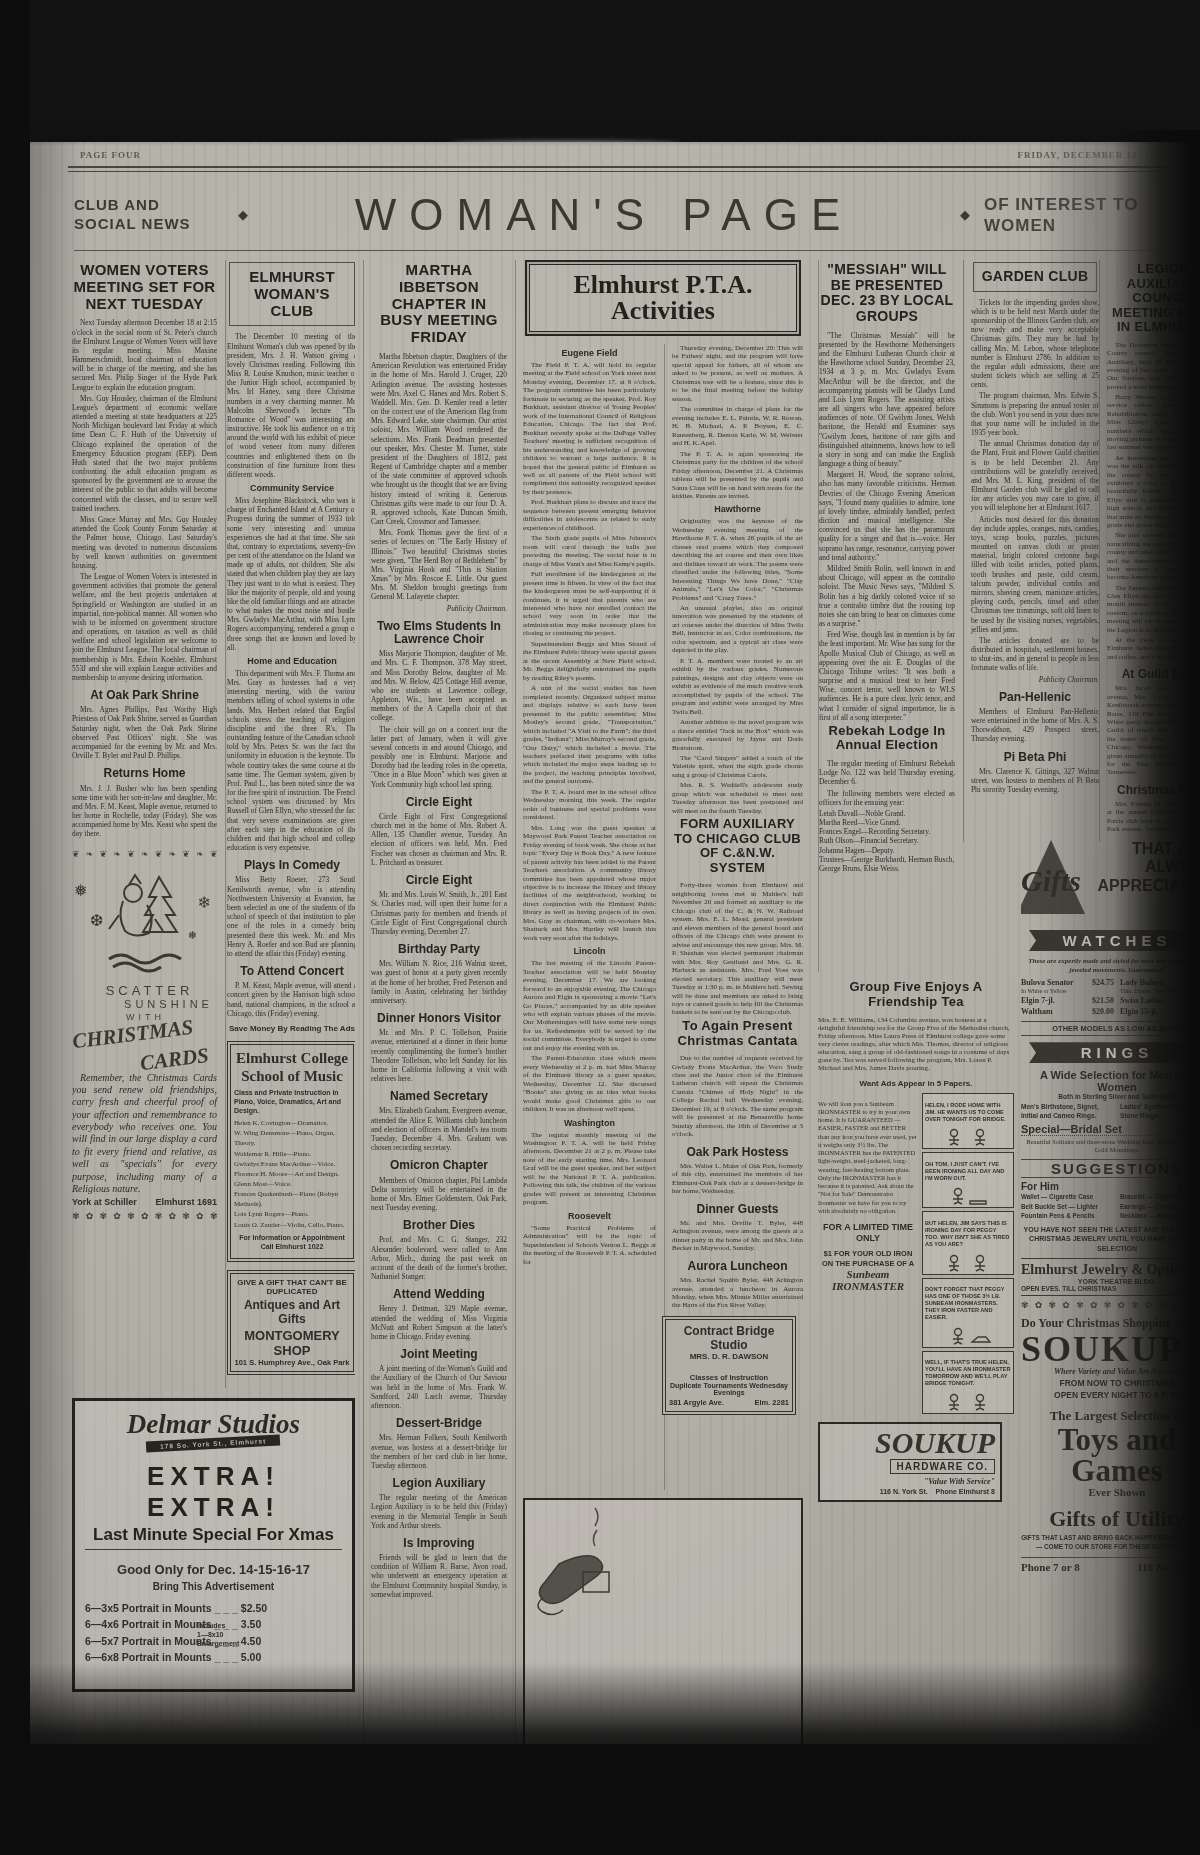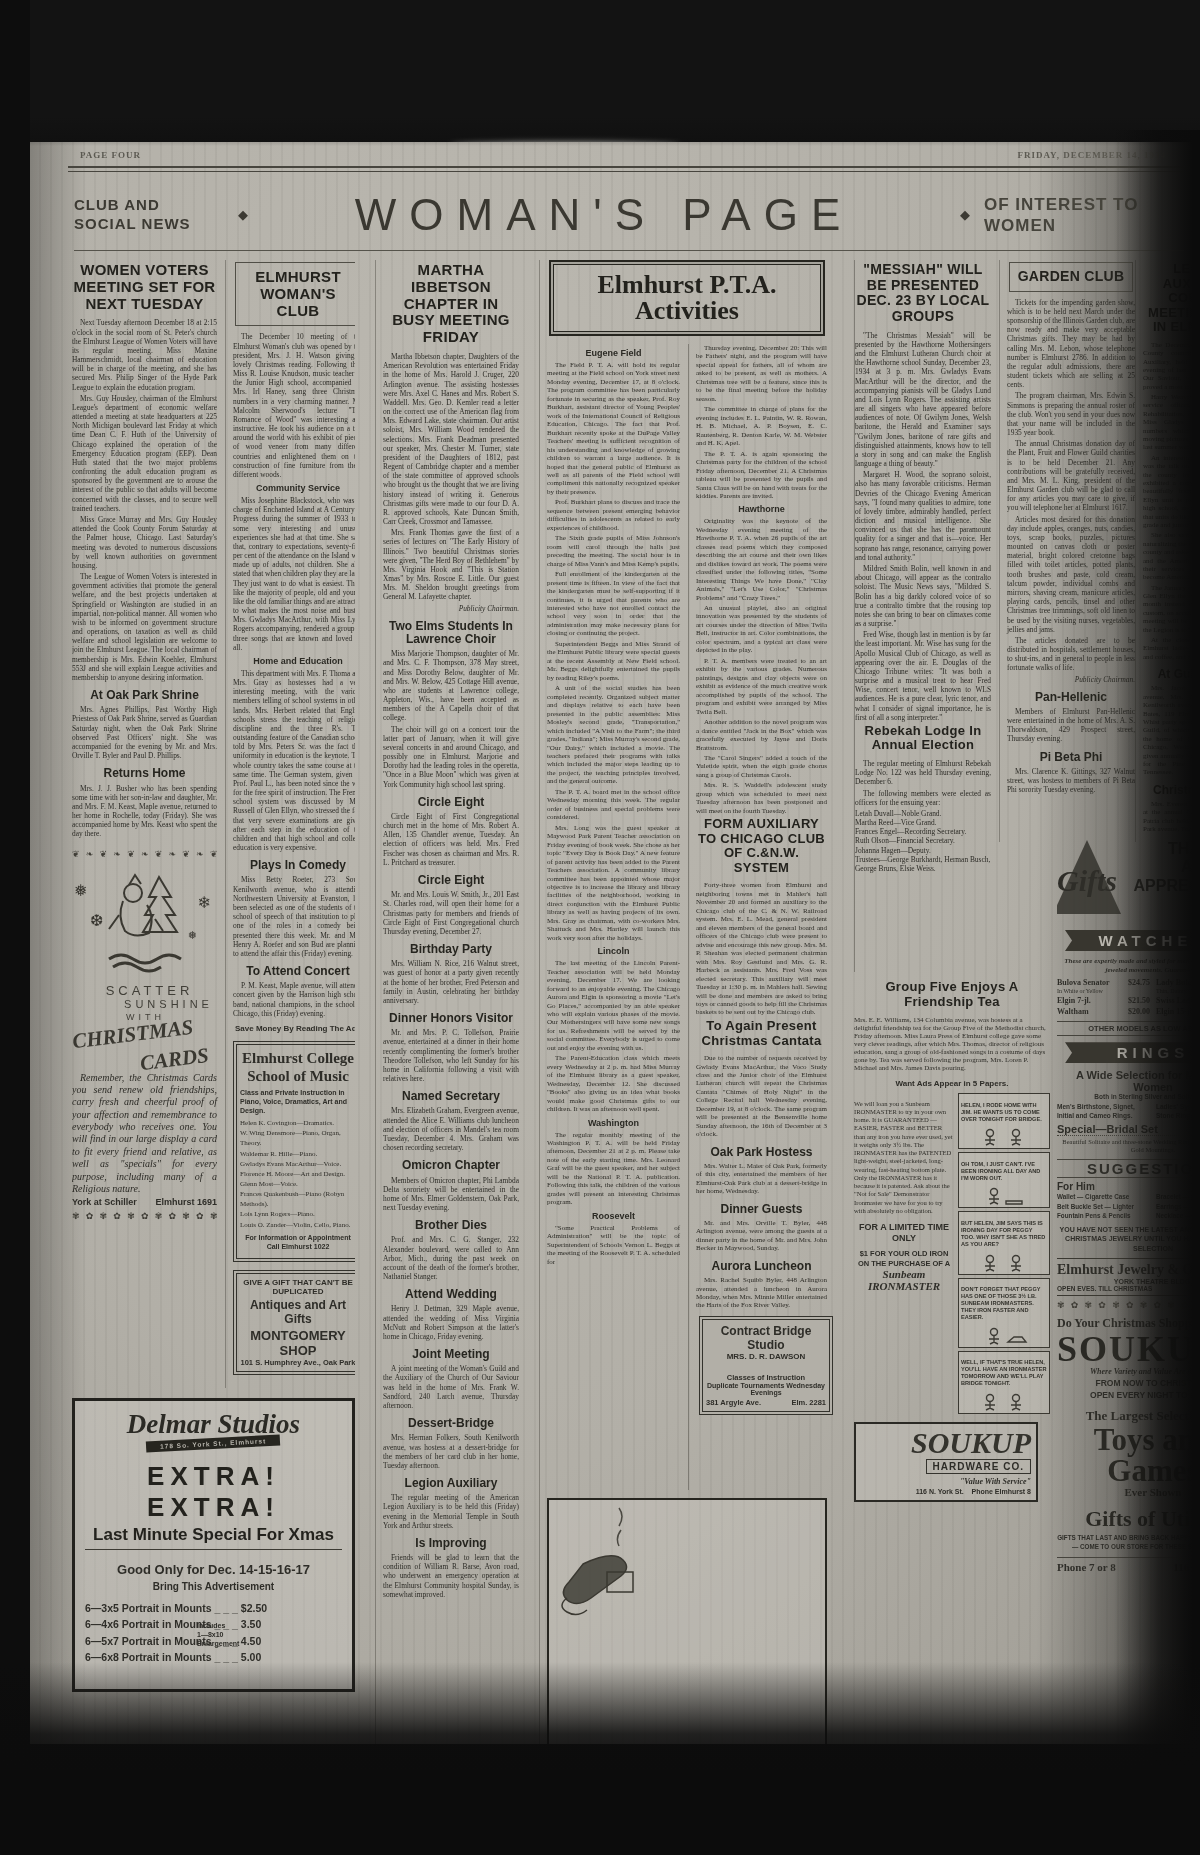--- a/index.html
+++ b/index.html
@@ -18,36 +18,36 @@
   .toprule{position:absolute;left:40px;right:10px;top:24px;border-top:2px solid #47453e;}
   .toprule2{position:absolute;left:40px;right:10px;top:29px;border-top:1px solid #47453e;}
   .masthead{position:absolute;top:38px;left:46px;right:16px;height:70px;display:flex;align-items:center;
     border-bottom:1px solid #55534b;}
   .kicker{font:700 15px/1.25 "Liberation Sans",sans-serif;color:#3c3a33;letter-spacing:1px;width:150px;}
   .kicker.right{width:200px;text-align:left;font-size:17px;color:#46443c;}
   .bigtitle{flex:1;text-align:center;font:400 44px "Liberation Sans",sans-serif;color:#3a3831;
     letter-spacing:13px;white-space:nowrap;}
   .diamond{font-size:13px;color:#3c3a33;margin:0 14px;}
   
-  .cols{position:absolute;top:112px;left:0;right:0;bottom:0;display:flex;gap:20px;
+  .cols{position:absolute;top:112px;left:0;right:0;bottom:0;display:flex;gap:8px;
     padding:6px 8px 0 44px;overflow:hidden;}
   .vr{border-left:1px solid rgba(60,58,50,.4);}
   section p{font:400 7.4px/1.24 "Liberation Serif",serif;text-align:justify;text-indent:8px;
     margin:0 0 2px;color:#2c2b26;}
   h2.headline{font:700 15px/1.12 "Liberation Sans",sans-serif;text-align:center;color:#23221d;
     margin:2px 0 6px;letter-spacing:.3px;}
   h2.boxedhead{border:1px solid #504e46;padding:6px 2px;margin:2px 2px 6px;}
   h3.sub{font:700 12px/1.1 "Liberation Sans",sans-serif;text-align:center;color:#26251f;margin:7px 0 3px;}
   h4.minisub{font:700 9px/1.1 "Liberation Sans",sans-serif;text-align:center;margin:5px 0 2px;color:#2b2a24;}
   .sig{text-align:right;font-style:italic;}
   .prelist{white-space:pre-line;text-indent:0 !important;text-align:left !important;}
   .cg12{width:283px;flex:none;}
   .cg12top{display:flex;gap:8px;height:1128px;overflow:hidden;}
   .c1{width:145px;flex:none;}
-  .c2{width:130px;flex:none;padding-left:7px;}
+  .c2{width:130px;flex:none;padding-left:1px;}
   .c3{width:136px;flex:none;padding-left:7px;}
   .midgroup{width:280px;flex:none;position:relative;padding-left:7px;}
   .midcols{display:flex;gap:8px;height:1146px;overflow:hidden;}
   .c4a{width:133px;flex:none;}
   .c4b{width:131px;flex:none;padding-left:7px;border-left:1px solid rgba(60,58,50,.4);}
   .c4a p,.c4b p{font-size:7px;line-height:1.21;}
   .rightzone{flex:1;position:relative;}
   .c5top{position:absolute;left:7px;top:0;width:136px;height:712px;overflow:hidden;}
   .c6{position:absolute;left:152px;top:0;width:128px;height:582px;overflow:hidden;padding-left:7px;border-left:1px solid rgba(60,58,50,.4);}
   .c7{position:absolute;left:288px;top:0;width:112px;height:582px;overflow:hidden;padding-left:7px;border-left:1px solid rgba(60,58,50,.4);}
@@ -78,21 +78,21 @@
   .bringline{font:700 10px "Liberation Sans",sans-serif;text-align:center;margin-bottom:8px;}
   .pricelist{font:700 10.5px/1.55 "Liberation Sans",sans-serif;white-space:pre-line;}
   .includes{font:700 7px/1.3 "Liberation Sans",sans-serif;text-align:center;margin-top:-44px;margin-left:112px;width:46px;white-space:pre-line;}
   
   .musicad .t{font:700 15px/1.2 "Liberation Serif",serif;text-align:center;}
   .musicad .s{font:700 7px/1.3 "Liberation Sans",sans-serif;margin:3px 0;}
   .musicad .f{font:7px/1.45 "Liberation Serif",serif;}
   
   .ptabox{border:2px solid #26251f;box-shadow:inset 0 0 0 2px rgba(180,177,169,.9), inset 0 0 0 3px #26251f;
     text-align:center;font:700 26px/1 "Liberation Serif",serif;color:#23221d;padding:10px 4px;margin:0 2px 8px;}
-  .bridgebox{position:absolute;left:159px;top:1048px;width:128px;background:#b2afa7;}
+  .bridgebox{position:absolute;left:146px;top:1048px;width:128px;background:#b2afa7;}
   
   .rollins{display:flex;border:2px solid #26251f;margin-top:8px;height:238px;padding:6px;gap:4px;background:rgba(214,212,205,.3);}
   .rollinsleft{flex:1.4;}
   .rollins .t1{font:700 21px "Liberation Serif",serif;letter-spacing:2px;color:#2a2924;}
   .rollins .t2{font:700 26px "Liberation Serif",serif;margin:4px 0;color:#2a2924;}
   .rollins .t3{font:italic 700 10px/1.35 "Liberation Serif",serif;margin:6px 0;}
   .rollins .t4{font:700 17px "Liberation Serif",serif;margin-top:16px;}
   .rollins .t5,.rollins .t6{font:700 9px "Liberation Serif",serif;}
   
   .c5top h2{font-size:14px;}

